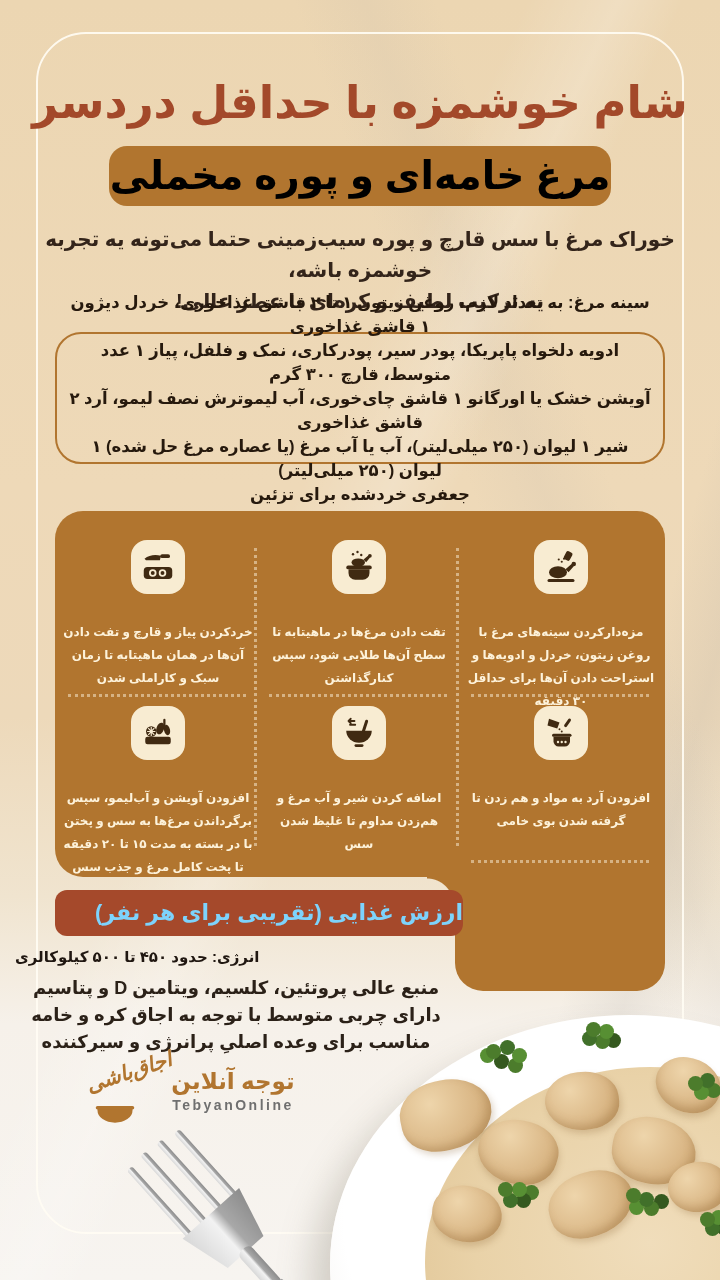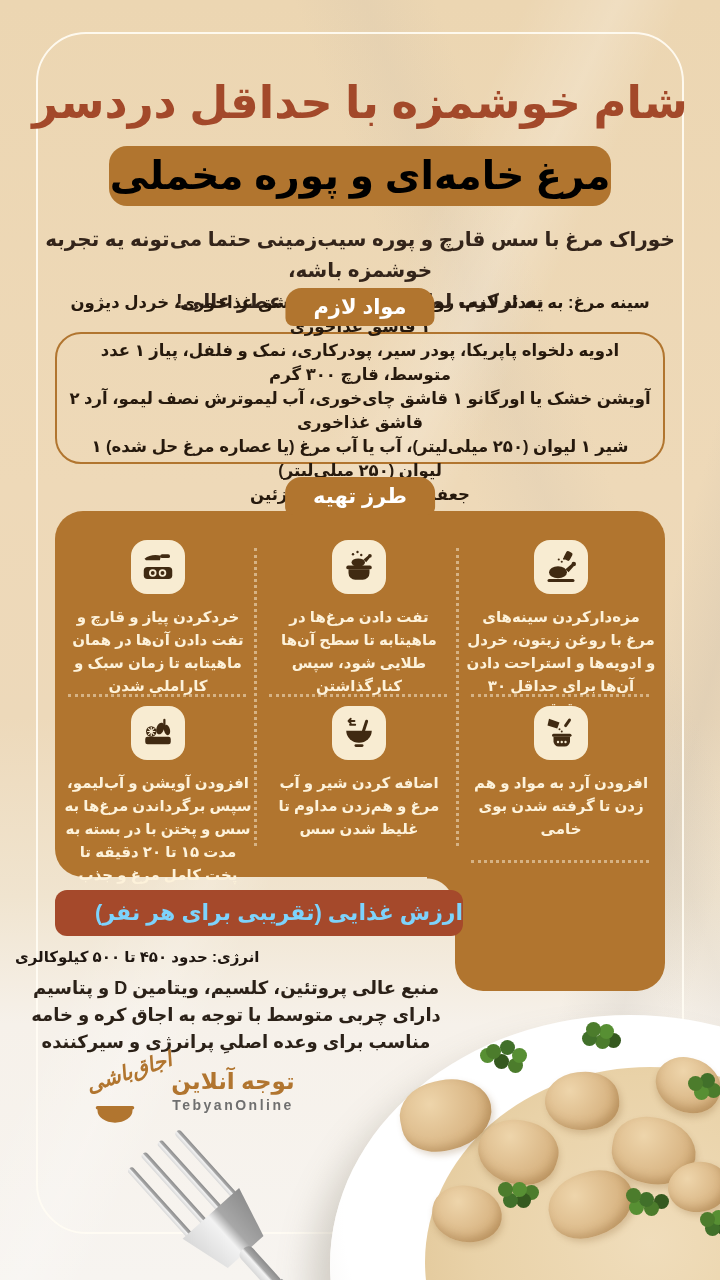--- a/index.html
+++ b/index.html
@@ -40,21 +40,21 @@
   .panel-notch{position:absolute;left:427px;top:877px;width:28px;height:28px;z-index:1;
     background:radial-gradient(circle 27px at 0 100%,transparent 26px,#b1752f 27px);}
   .vdot{position:absolute;width:0;border-right:3px dotted rgba(252,242,220,.5);
     top:548px;height:298px;z-index:2;}
   .hdot{position:absolute;height:0;border-top:3px dotted rgba(252,242,220,.5);
     width:178px;z-index:2;}
   .step{position:absolute;width:190px;text-align:center;direction:rtl;z-index:2;}
   .tile{width:54px;height:54px;border-radius:16px;background:#f8ecd2;margin:0 auto;
     display:flex;align-items:center;justify-content:center;color:#402a12;}
   .tile svg{width:36px;height:36px;}
-  .step .txt{margin-top:11px;color:#fdf2da;font-size:15px;font-weight:700;line-height:23px;}
+  .step .txt{margin-top:27px;color:#fdf2da;font-size:12px;font-weight:700;line-height:23px;}
   .nutrition-header{position:absolute;left:55px;top:890px;width:408px;height:46px;
     background:#a5492b;border-radius:12px;color:#7dd3fc;direction:rtl;text-align:right;
     font-size:22px;font-weight:800;line-height:46px;z-index:3;}
   .energy{position:absolute;left:15px;top:948px;width:442px;text-align:left;direction:rtl;
     color:#201711;font-size:15px;font-weight:800;z-index:3;}
   .nut-line{position:absolute;left:15px;width:442px;text-align:center;direction:rtl;
     color:#2b2118;font-size:18px;font-weight:600;z-index:3;}
   .nl0{top:977px;} .nl1{top:1004px;} .nl2{top:1031px;}
   .brand-fa{position:absolute;left:165px;top:1068px;width:136px;text-align:center;direction:rtl;
     color:#b1752f;font-size:23px;font-weight:800;z-index:4;}
@@ -88,31 +88,29 @@
 
   <div class="subtitle-box">
     <div class="t">مرغ خامه‌ای و پوره مخملی</div>
   </div>
 
   <div class="desc">
     <div>خوراک مرغ با سس قارچ و پوره سیب‌زمینی حتما می‌تونه یه تجربه خوشمزه باشه،</div>
     <div>یه ترکیب لطیف و کره‌ای با عطر عالی!</div>
   </div>
 
-  <div class="tab-badge badge-ingredients">مواد لازم</div>
 
   <div class="ingredients-box">
     <div>سینه مرغ: به تعداد لازم، روغن زیتون ۱ تا ۲ قاشق غذاخوری، خردل دیژون ۱ قاشق غذاخوری</div>
     <div>ادویه دلخواه پاپریکا، پودر سیر، پودرکاری، نمک و فلفل، پیاز ۱ عدد متوسط، قارچ ۳۰۰ گرم</div>
     <div>آویشن خشک یا اورگانو ۱ قاشق چای‌خوری، آب لیموترش نصف لیمو، آرد ۲ قاشق غذاخوری</div>
     <div>شیر ۱ لیوان (۲۵۰ میلی‌لیتر)، آب یا آب مرغ (یا عصاره مرغ حل شده) ۱ لیوان (۲۵۰ میلی‌لیتر)</div>
     <div>جعفری خردشده برای تزئین</div>
   </div>
 
-  <div class="tab-badge badge-method">طرز تهیه</div>
 
   <div class="panel"></div>
   <div class="panel-tail"></div>
   <div class="panel-notch"></div>
 
   <div class="vdot" style="left:456px;"></div>
   <div class="vdot" style="left:254px;"></div>
   <div class="hdot" style="left:471px;top:694px;"></div>
   <div class="hdot" style="left:269px;top:694px;"></div>
   <div class="hdot" style="left:68px;top:694px;"></div>

